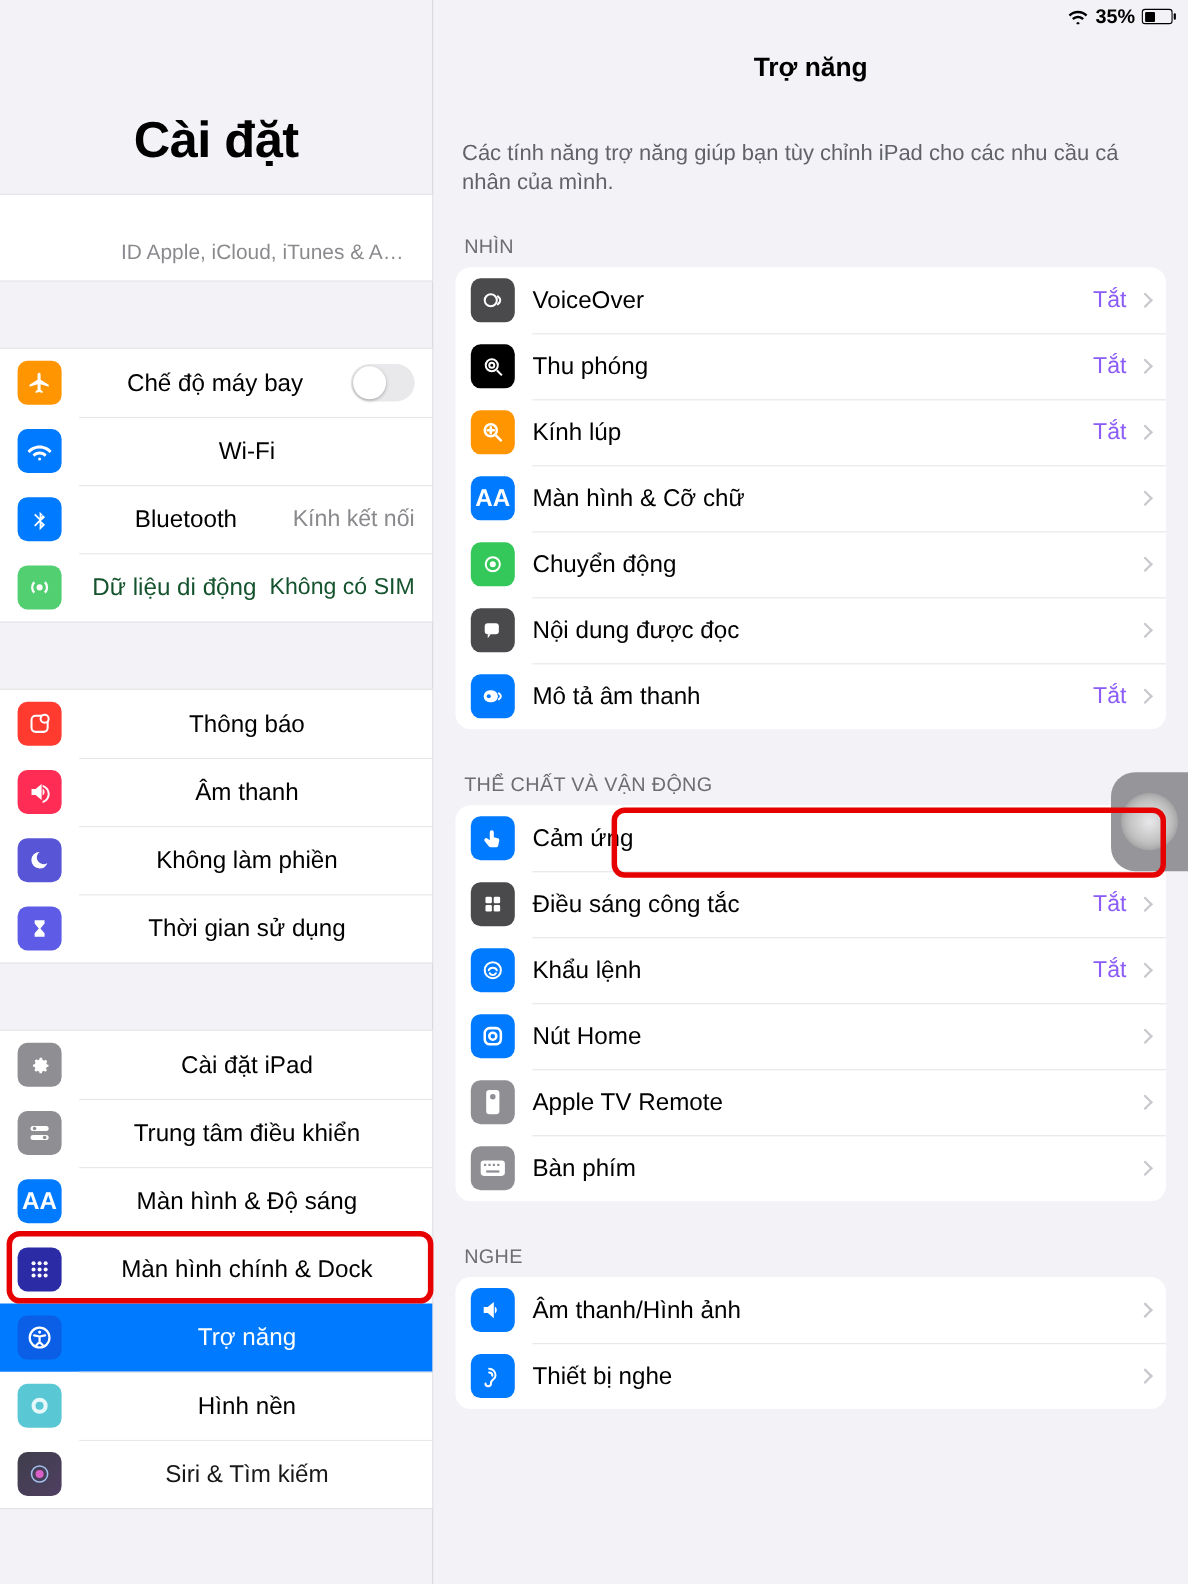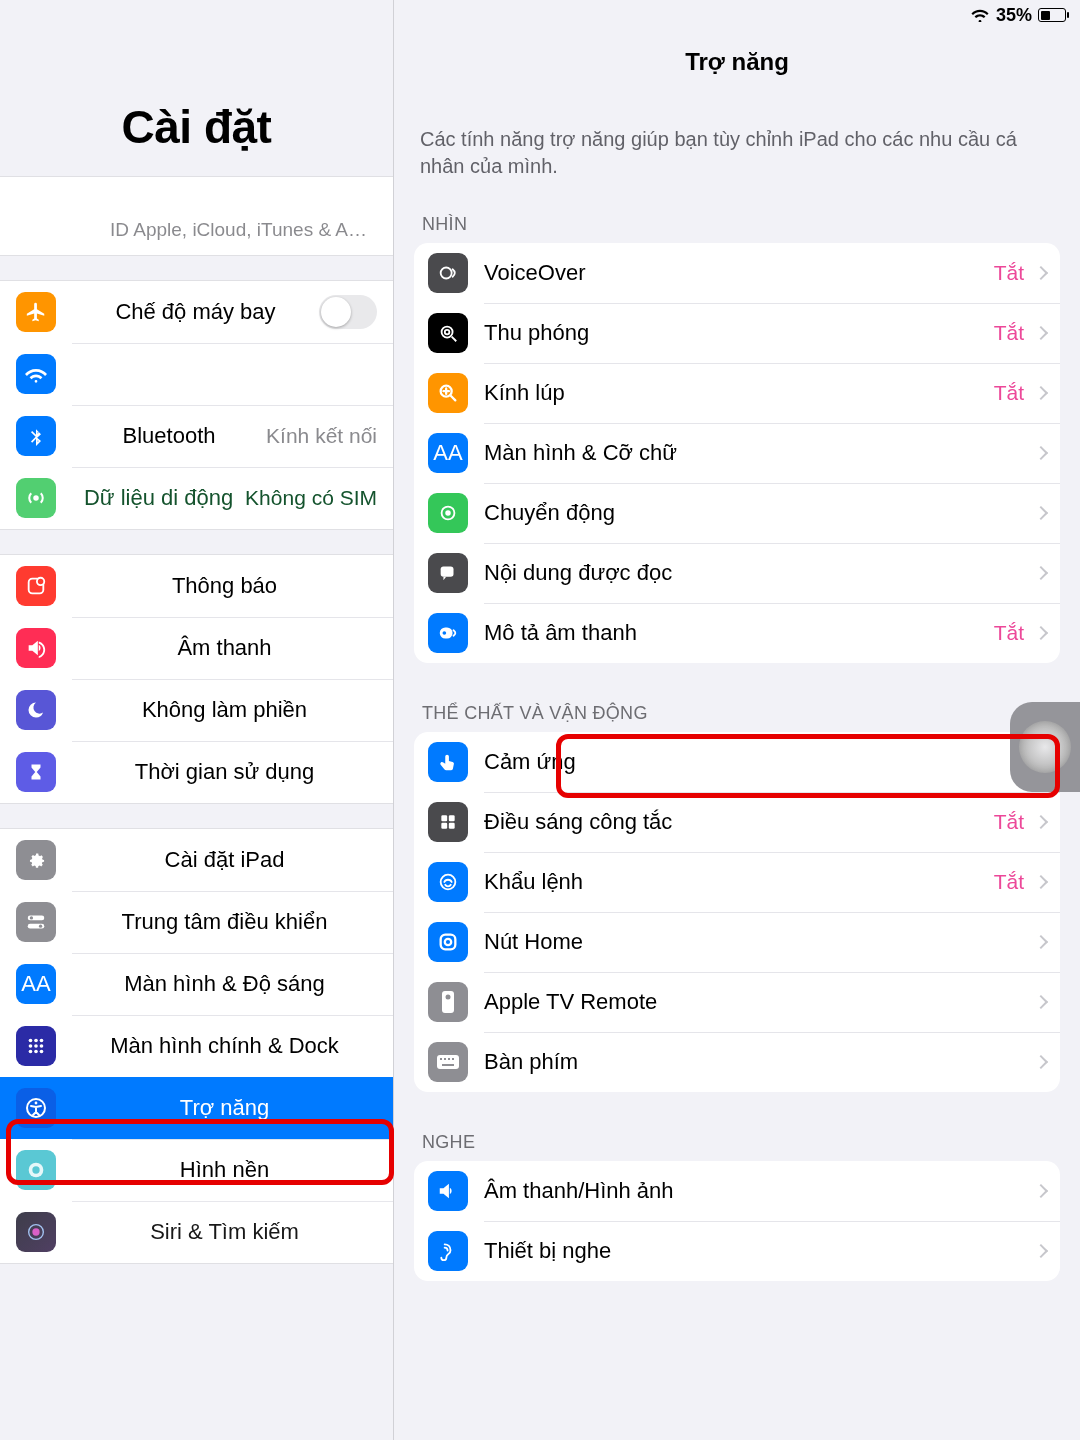--- a/index.html
+++ b/index.html
@@ -32,21 +32,21 @@
   }
   .account-card {
     background: #ffffff;
     border-top: 1px solid #e0e0e4;
     border-bottom: 1px solid #e0e0e4;
     padding: 14px 20px 14px 20px;
   }
   .account-name { font-size: 24px; color:#fff; }
   .account-sub  { font-size: 19px; color:#3c3c4399; padding-left: 90px; white-space:nowrap; overflow:hidden; text-overflow:ellipsis; }
   .group {
-    margin-top: 24px;
+    margin-top: 60px;
     background: #ffffff;
     border-top: 1px solid #e0e0e4;
     border-bottom: 1px solid #e0e0e4;
   }
   .row {
     display: flex;
     align-items: center;
     min-height: 62px;
     padding: 7px 16px 7px 16px;
     position: relative;
@@ -158,21 +158,21 @@
     padding: 9px 14px;
     position:relative;
   }
   .drow + .drow::before{
     content:""; position:absolute; left:70px; right:0; top:0;
     height:1px; background:#e5e5ea;
   }
   .drow .icon { width:40px; height:40px; border-radius:9px; margin-right:16px; flex:none;
                 display:flex;align-items:center;justify-content:center; color:#fff; }
   .drow .dlabel { font-size:22px; flex:1; }
-  .drow .dvalue { font-size:21px; color:#ec4899; margin-right:6px; }
+  .drow .dvalue { font-size:21px; color:#8b5cf6; margin-right:6px; }
   .chev {
     width:10px; height:10px;
     border-top:2.5px solid #c7c7cc;
     border-right:2.5px solid #c7c7cc;
     transform:rotate(45deg);
     margin-left:6px;
   }
   
   .highlight-box {
     position:absolute;
@@ -207,21 +207,21 @@
   .bg-green   { background:#34c759; }
   .bg-red     { background:#ff3b30; }
   .bg-pink    { background:#ff2d55; }
   .bg-purple  { background:#5856d6; }
   .bg-indigo  { background:#5e5ce6; }
   .bg-grey    { background:#8e8e93; }
   .bg-dgrey   { background:#4a4a4d; }
   .bg-black   { background:#000; }
   .bg-teal    { background:#5ac8d4; }
 
-  .glyph { font-size:22px; font-weight:400; line-height:1; }
+  .glyph { font-size:22px; font-weight:700; line-height:1; }
   svg { display:block; }
 </style>
 </head>
 <body>
 
 <div class="sidebar">
   <div class="sidebar-title">Cài đặt</div>
 
   <div class="account-card">
     <div class="account-name">&nbsp;</div>
@@ -237,20 +237,21 @@
       </div>
       <span class="label">Chế độ máy bay</span>
       <div class="toggle"></div>
     </div>
     <div class="row">
       <div class="icon bg-blue">
         <svg width="22" height="22" viewBox="0 0 24 24" fill="#fff">
             <path d="M12 18.5a1.5 1.5 0 1 0 0 3 1.5 1.5 0 0 0 0-3zm0-12C7 6.5 2.7 8.7 0 12l2.1 2.1C4.4 11.4 8 9.5 12 9.5s7.6 1.9 9.9 4.6L24 12c-2.7-3.3-7-5.5-12-5.5zm0 6c-2.8 0-5.3 1.2-7 3.1l2.1 2.1c1.2-1.4 3-2.2 4.9-2.2s3.7.8 4.9 2.2l2.1-2.1c-1.7-1.9-4.2-3.1-7-3.1z"></path>
           </svg>
       </div>
+      <span class="label">Wi-Fi</span>
     </div>
     <div class="row">
       <div class="icon bg-blue">
         <svg width="20" height="24" viewBox="0 0 24 24" fill="#fff">
             <path d="M12 2v8.6L7.4 6 6 7.4 11.6 13 6 18.6 7.4 20 12 15.4V24l6-6-4.6-4 4.6-4-6-6zm2 4.8L15.2 8 14 9.2V6.8zm0 10.4L15.2 18 14 19.2v-2z"></path>
           </svg>
       </div>
       <span class="label">Bluetooth</span>
       <span class="value">Kính kết nối</span>
     </div>

